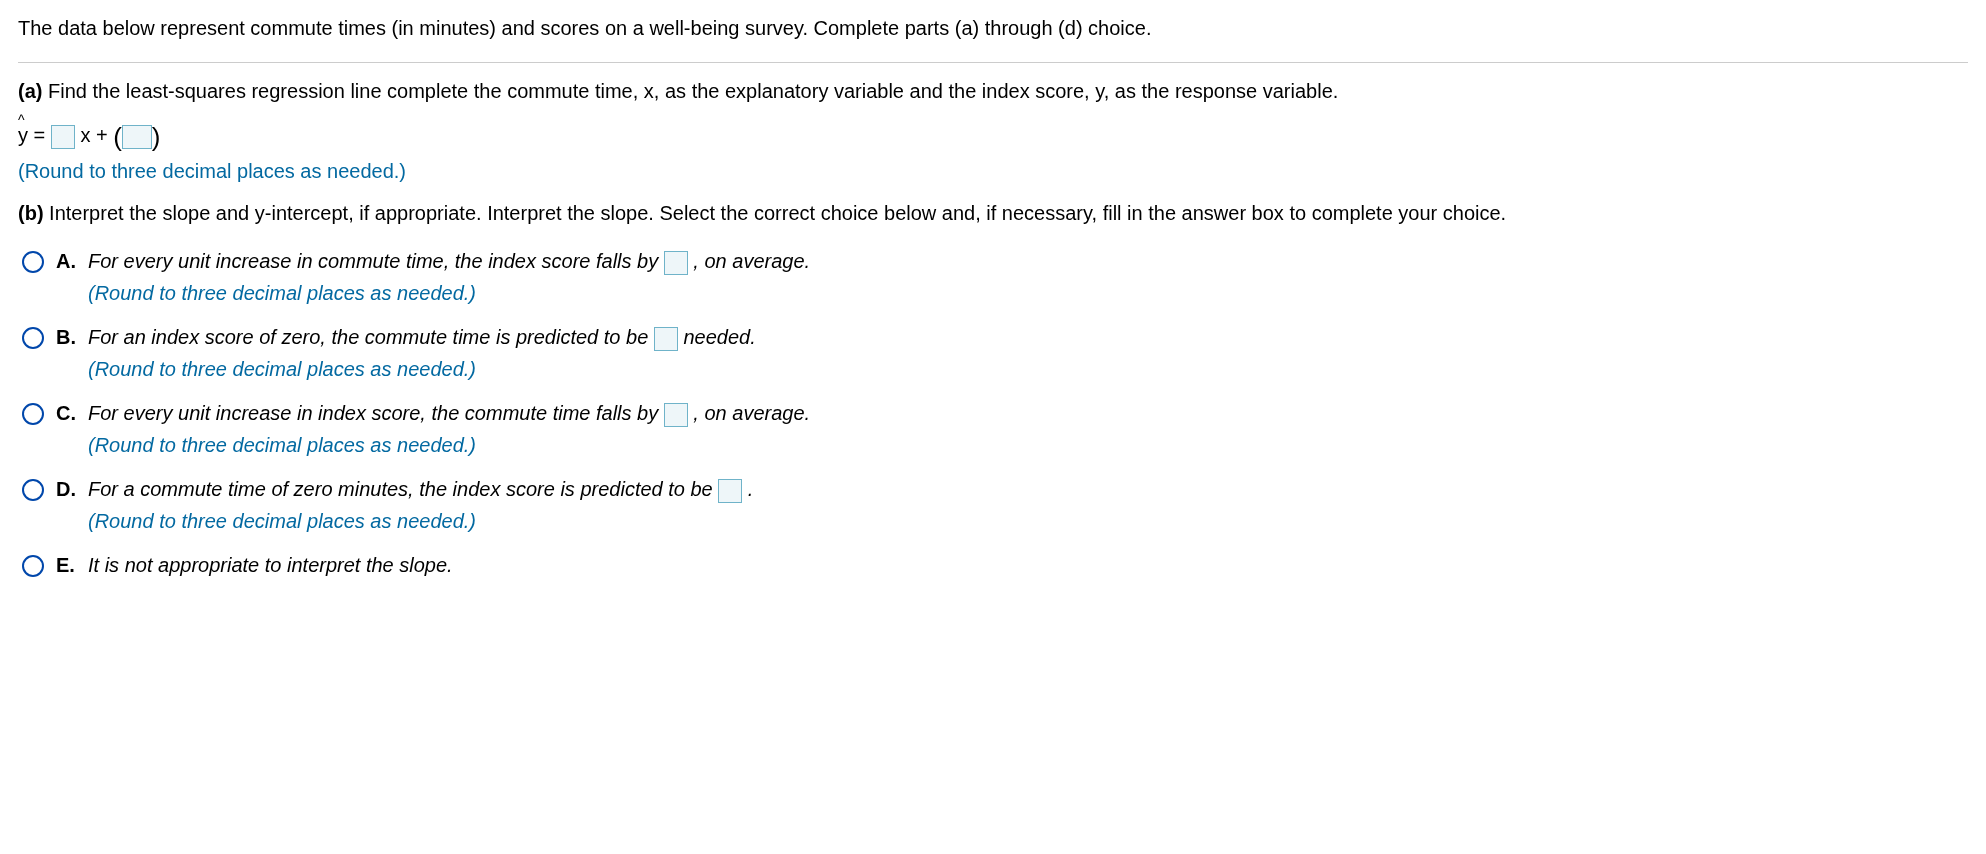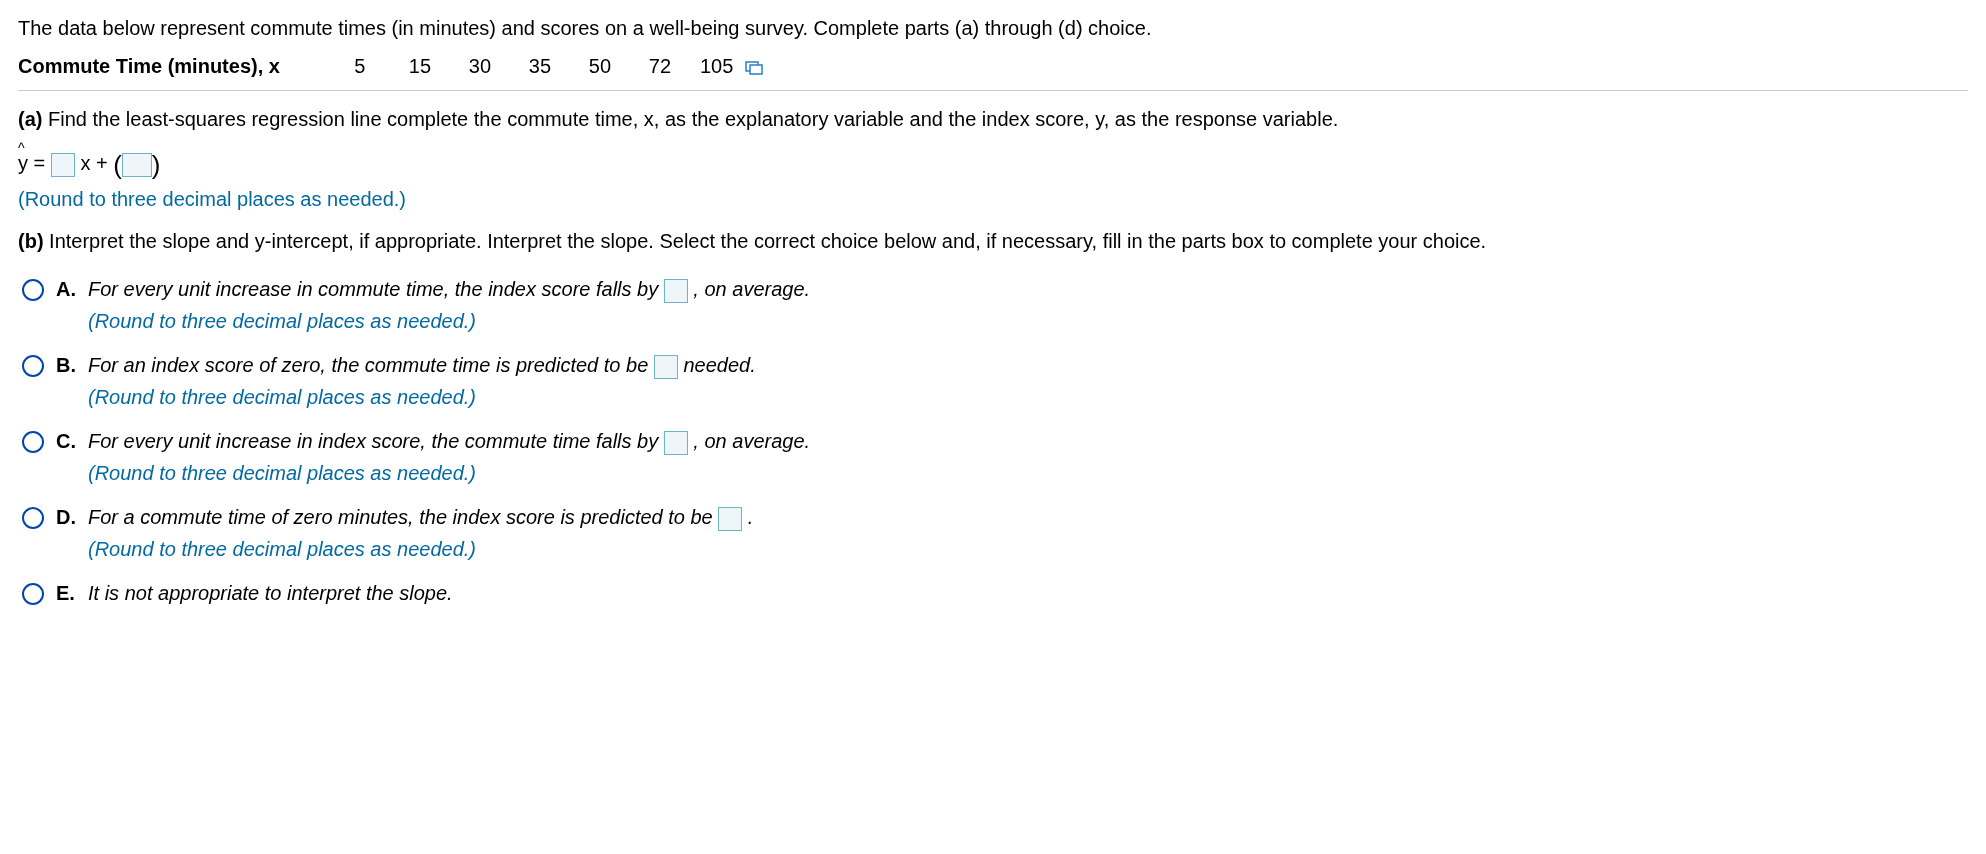--- a/index.html
+++ b/index.html
@@ -88,57 +88,39 @@
     margin-left: 6px;
   }
   .popup-icon svg { display: block; }
 </style>
 </head>
 <body>
 
 <div>The data below represent commute times (in minutes) and scores on a well-being survey. Complete parts (a) through (d) choice.</div>
 
 <div class="row-table">
-  <div class="trow">
-    <div class="tcell-label">Commute Time (minutes), x</div>
-    <div class="tcell">5</div>
-    <div class="tcell">15</div>
-    <div class="tcell">30</div>
-    <div class="tcell">35</div>
-    <div class="tcell">50</div>
-    <div class="tcell">72</div>
-    <div class="tcell">
-      <span>105</span>
-      <span class="popup-icon">
-        <svg width="18" height="14" viewBox="0 0 18 14">
-          <rect x="1" y="1" width="12" height="9" fill="#fff" stroke="#2a7fc9" stroke-width="1.5"></rect>
-          <rect x="5" y="4" width="12" height="9" fill="#fff" stroke="#2a7fc9" stroke-width="1.5"></rect>
-        </svg>
-      </span>
-    </div>
-  </div>
 </div>
 
 <hr class="divider">
 
 <div class="section-gap">
   <span class="bold-letter">(a)</span><span> Find the least-squares regression line complete the commute time, x, as the explanatory variable and the index score, y, as the response variable.</span>
 </div>
 
 <div class="eq-line">
   <span class="eq-hat"><span class="caret">^</span>y</span>
   <span> = </span>
   <span class="answer-box"></span>
   <span>x + </span>
   <span style="font-size:26px;vertical-align:middle;">(</span><span class="answer-box paren"></span><span style="font-size:26px;vertical-align:middle;">)</span>
 </div>
 <div class="hint">(Round to three decimal places as needed.)</div>
 
 <div class="section-gap">
-  <span class="bold-letter">(b)</span><span> Interpret the slope and y-intercept, if appropriate. Interpret the slope. Select the correct choice below and, if necessary, fill in the parts box to complete your choice.</span>
+  <span class="bold-letter">(b)</span><span> Interpret the slope and y-intercept, if appropriate. Interpret the slope. Select the correct choice below and, if necessary, fill in the answer box to complete your choice.</span>
 </div>
 
 <div class="choices">
 
   <div class="choice">
     <div class="radio"></div>
     <div class="choice-letter">A.</div>
     <div class="choice-body">
       <span>For every unit increase in commute time, the index score falls by </span>
       <span class="answer-box"></span>

